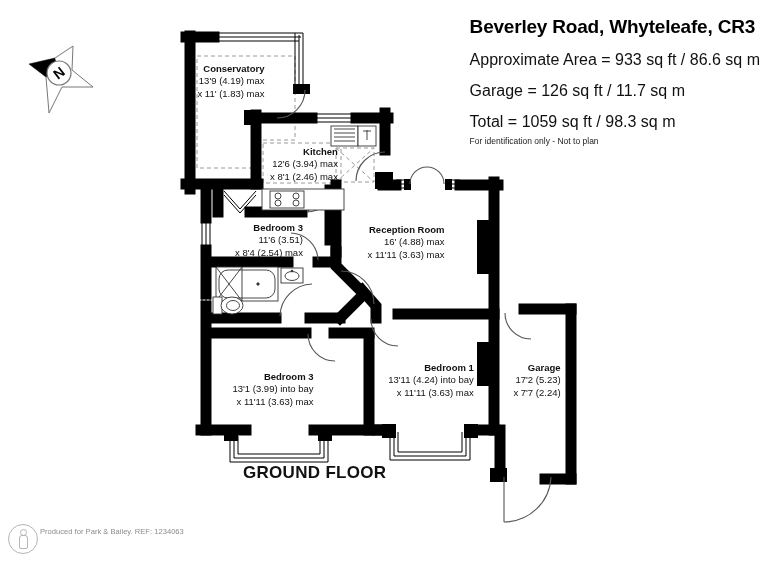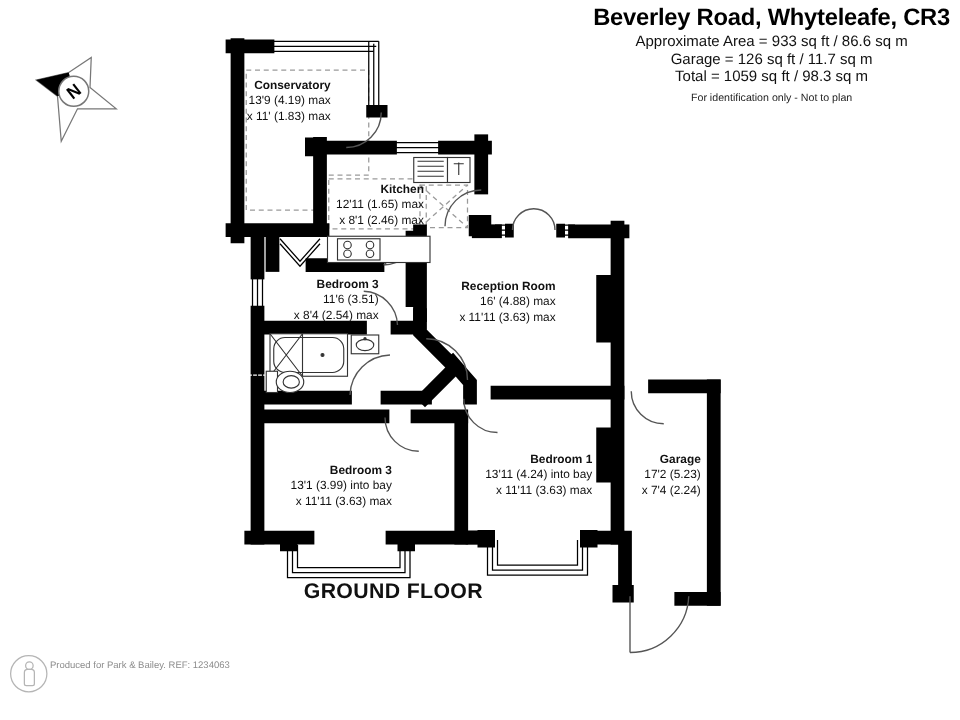--- a/index.html
+++ b/index.html
@@ -1,22 +1,22 @@
 <!DOCTYPE html>
 <html><head>
 <meta charset="utf-8">
 <style>
   html,body{margin:0;padding:0;background:#fff;}
   #stage{position:relative;width:768px;height:576px;background:#ffffff;overflow:hidden;
          font-family:"Liberation Sans", sans-serif;color:#1a1a1a;}
   #plan-svg{position:absolute;left:0;top:0;}
   
-  .hdr{position:absolute;top:4px;right:8px;text-align:center;}
+  .hdr{position:absolute;top:16px;right:8px;text-align:left;}
   .hdr-title{font-size:19px;font-weight:bold;letter-spacing:-0.2px;color:#000;}
-  .hdr-line{font-size:12px;margin-top:0;color:#111;}
+  .hdr-line{font-size:16px;margin-top:13px;color:#111;}
   .hdr-line:first-of-type{margin-top:7px;}
   .hdr-note{font-size:8.5px;margin-top:5px;color:#222;}
   
   .room-label{position:absolute;transform:translateX(-50%);text-align:right;
               font-size:9.5px;line-height:1.3;color:#111;white-space:nowrap;}
   .room-label .rn{font-weight:bold;}
   
   .floor-label{position:absolute;left:203px;top:463px;font-size:17px;font-weight:bold;color:#111;letter-spacing:0.3px;margin-left:40px;}
   
   .footer{position:absolute;left:40px;top:527px;font-size:7.6px;line-height:1.22;color:#8c8c8c;}
@@ -179,21 +179,21 @@
     <div class="hdr-note">For identification only - Not to plan</div>
   </div>
 
   <div class="room-label" style="left:231px;top:63px;">
     <div class="rn">Conservatory</div>
     <div>13'9 (4.19) max</div>
     <div>x 11' (1.83) max</div>
   </div>
   <div class="room-label" style="left:304px;top:146px;">
     <div class="rn">Kitchen</div>
-    <div>12'11 (1.65) max</div>
+    <div>12'6 (3.94) max</div>
     <div>x 8'1 (2.46) max</div>
   </div>
   <div class="room-label" style="left:269px;top:222px;">
     <div class="rn">Bedroom 3</div>
     <div>11'6 (3.51)</div>
     <div>x 8'4 (2.54) max</div>
   </div>
   <div class="room-label" style="left:406px;top:224px;">
     <div class="rn">Reception Room</div>
     <div>16' (4.88) max</div>
@@ -205,21 +205,21 @@
     <div>x 11'11 (3.63) max</div>
   </div>
   <div class="room-label" style="left:431px;top:362px;">
     <div class="rn">Bedroom 1</div>
     <div>13'11 (4.24) into bay</div>
     <div>x 11'11 (3.63) max</div>
   </div>
   <div class="room-label" style="left:537px;top:362px;">
     <div class="rn">Garage</div>
     <div>17'2 (5.23)</div>
-    <div>x 7'4 (2.24)</div>
+    <div>x 7'7 (2.24)</div>
   </div>
 
   <div class="floor-label">GROUND FLOOR</div>
 
   <div class="footer-logo">
     <div class="head"></div>
     <div class="body"></div>
   </div>
   <div class="footer">
     <div>Produced for Park &amp; Bailey.   REF: 1234063</div>

